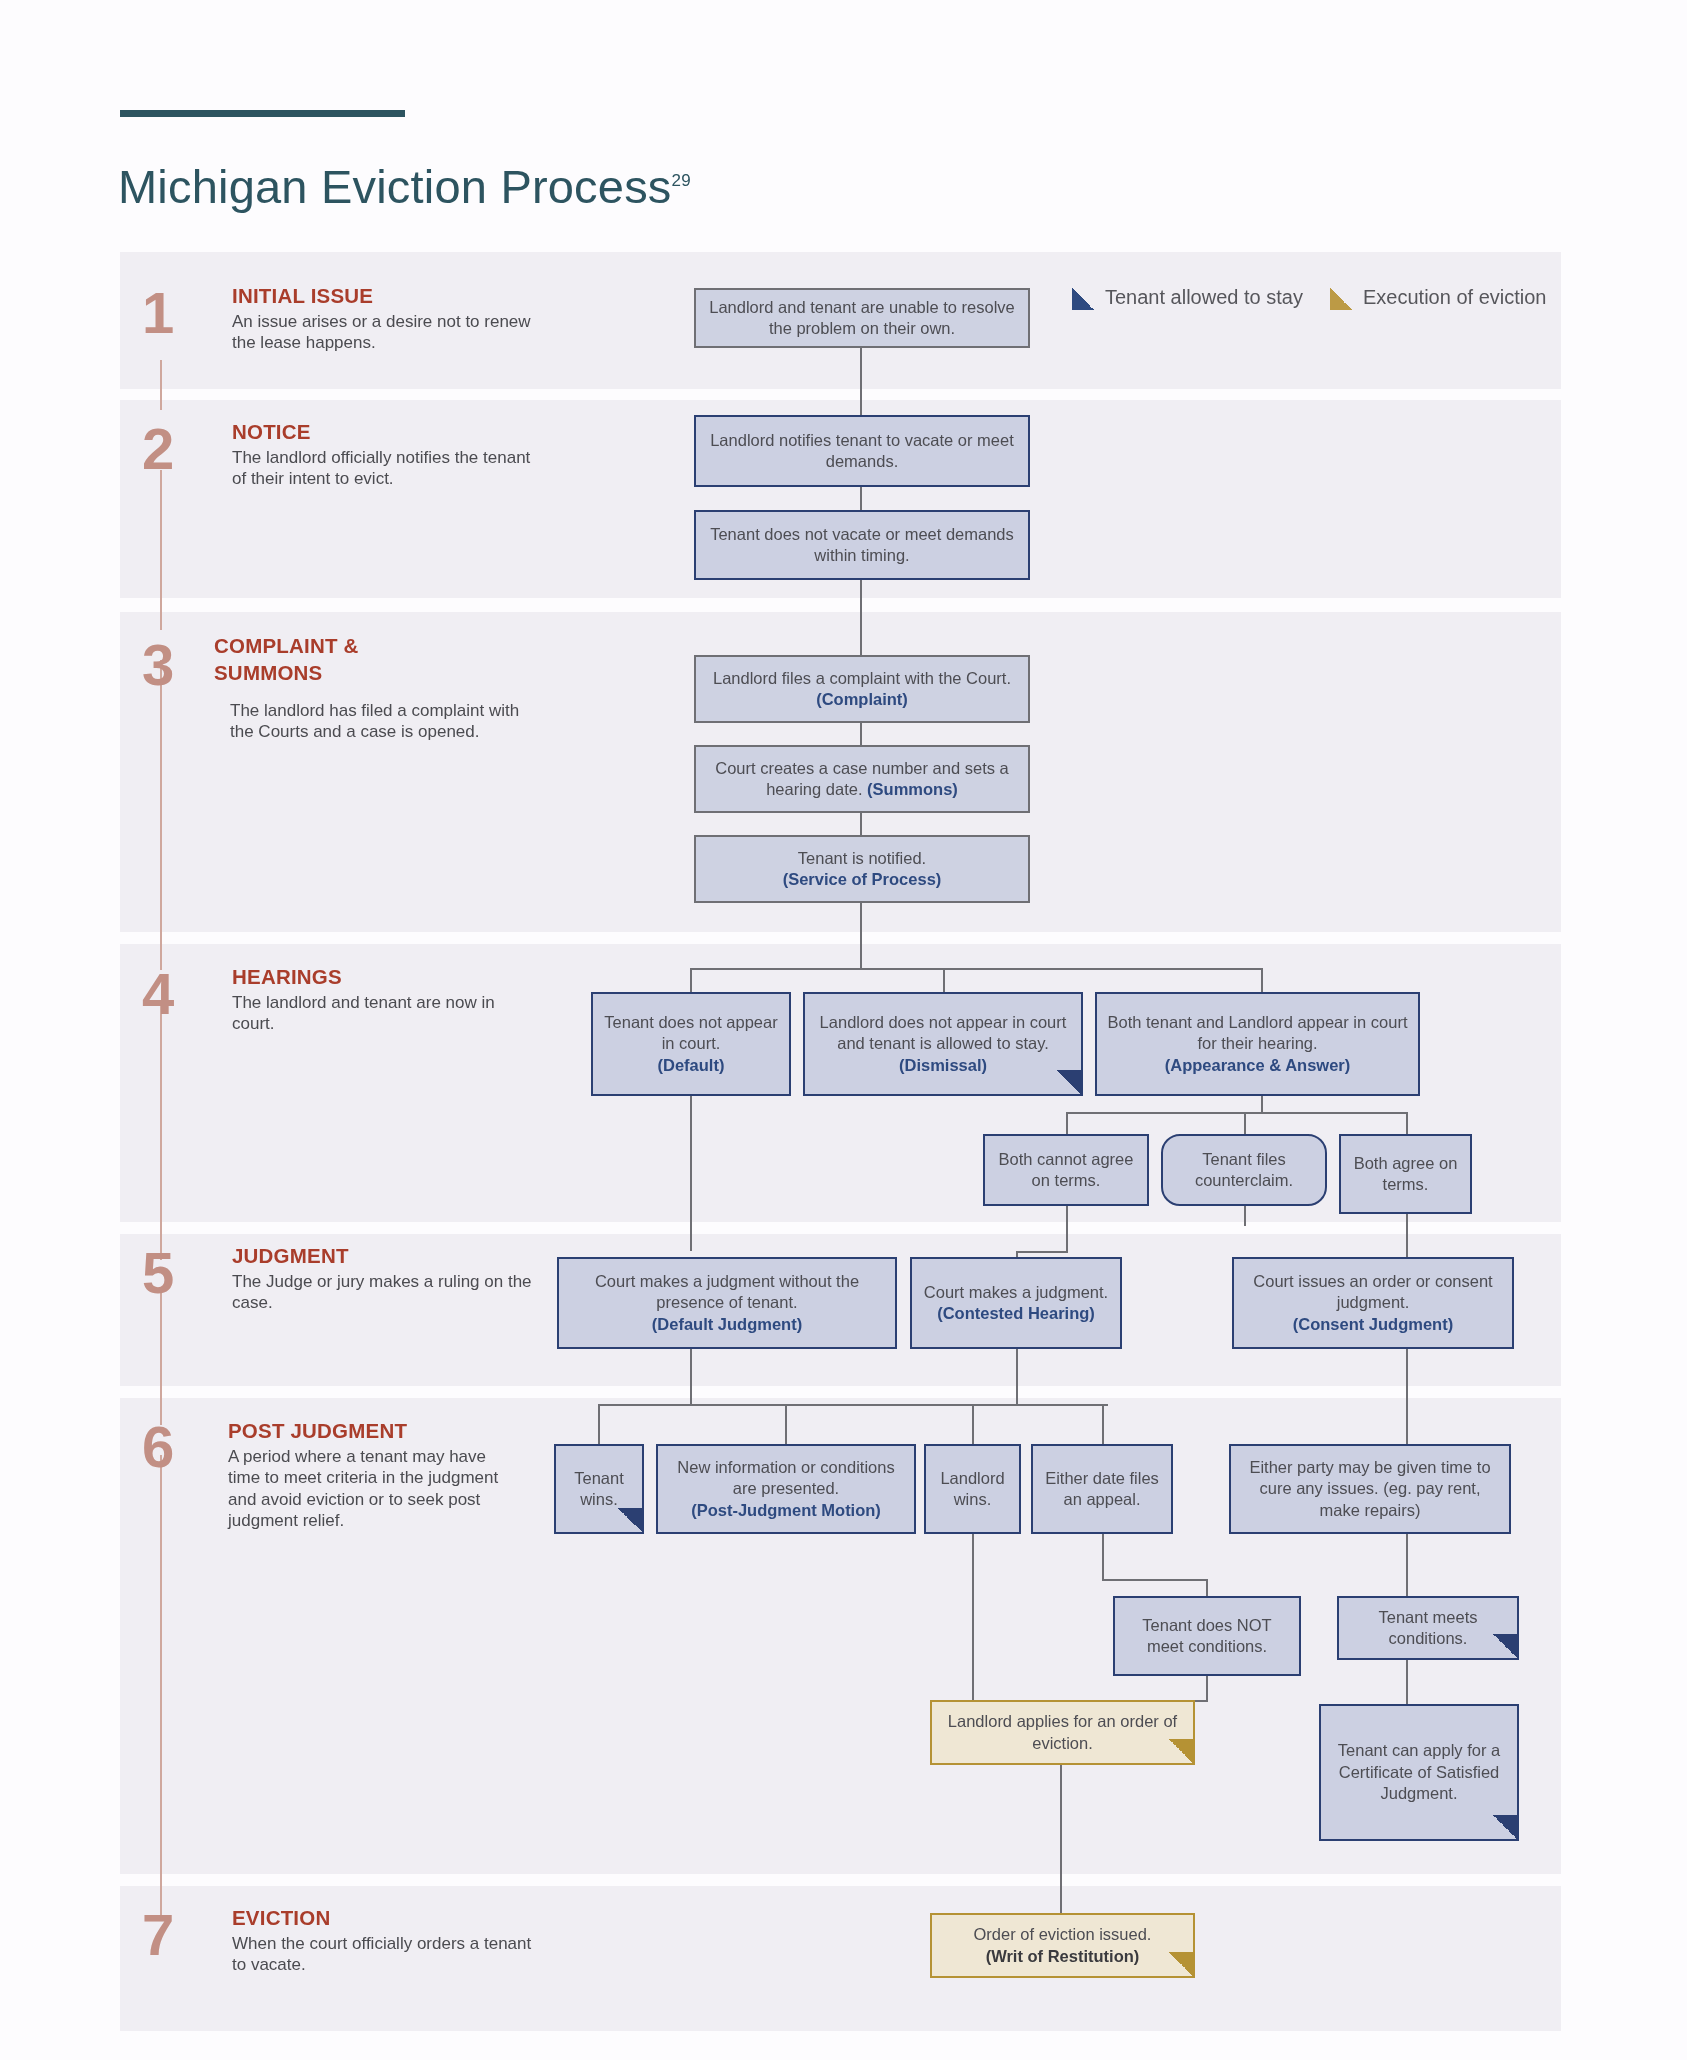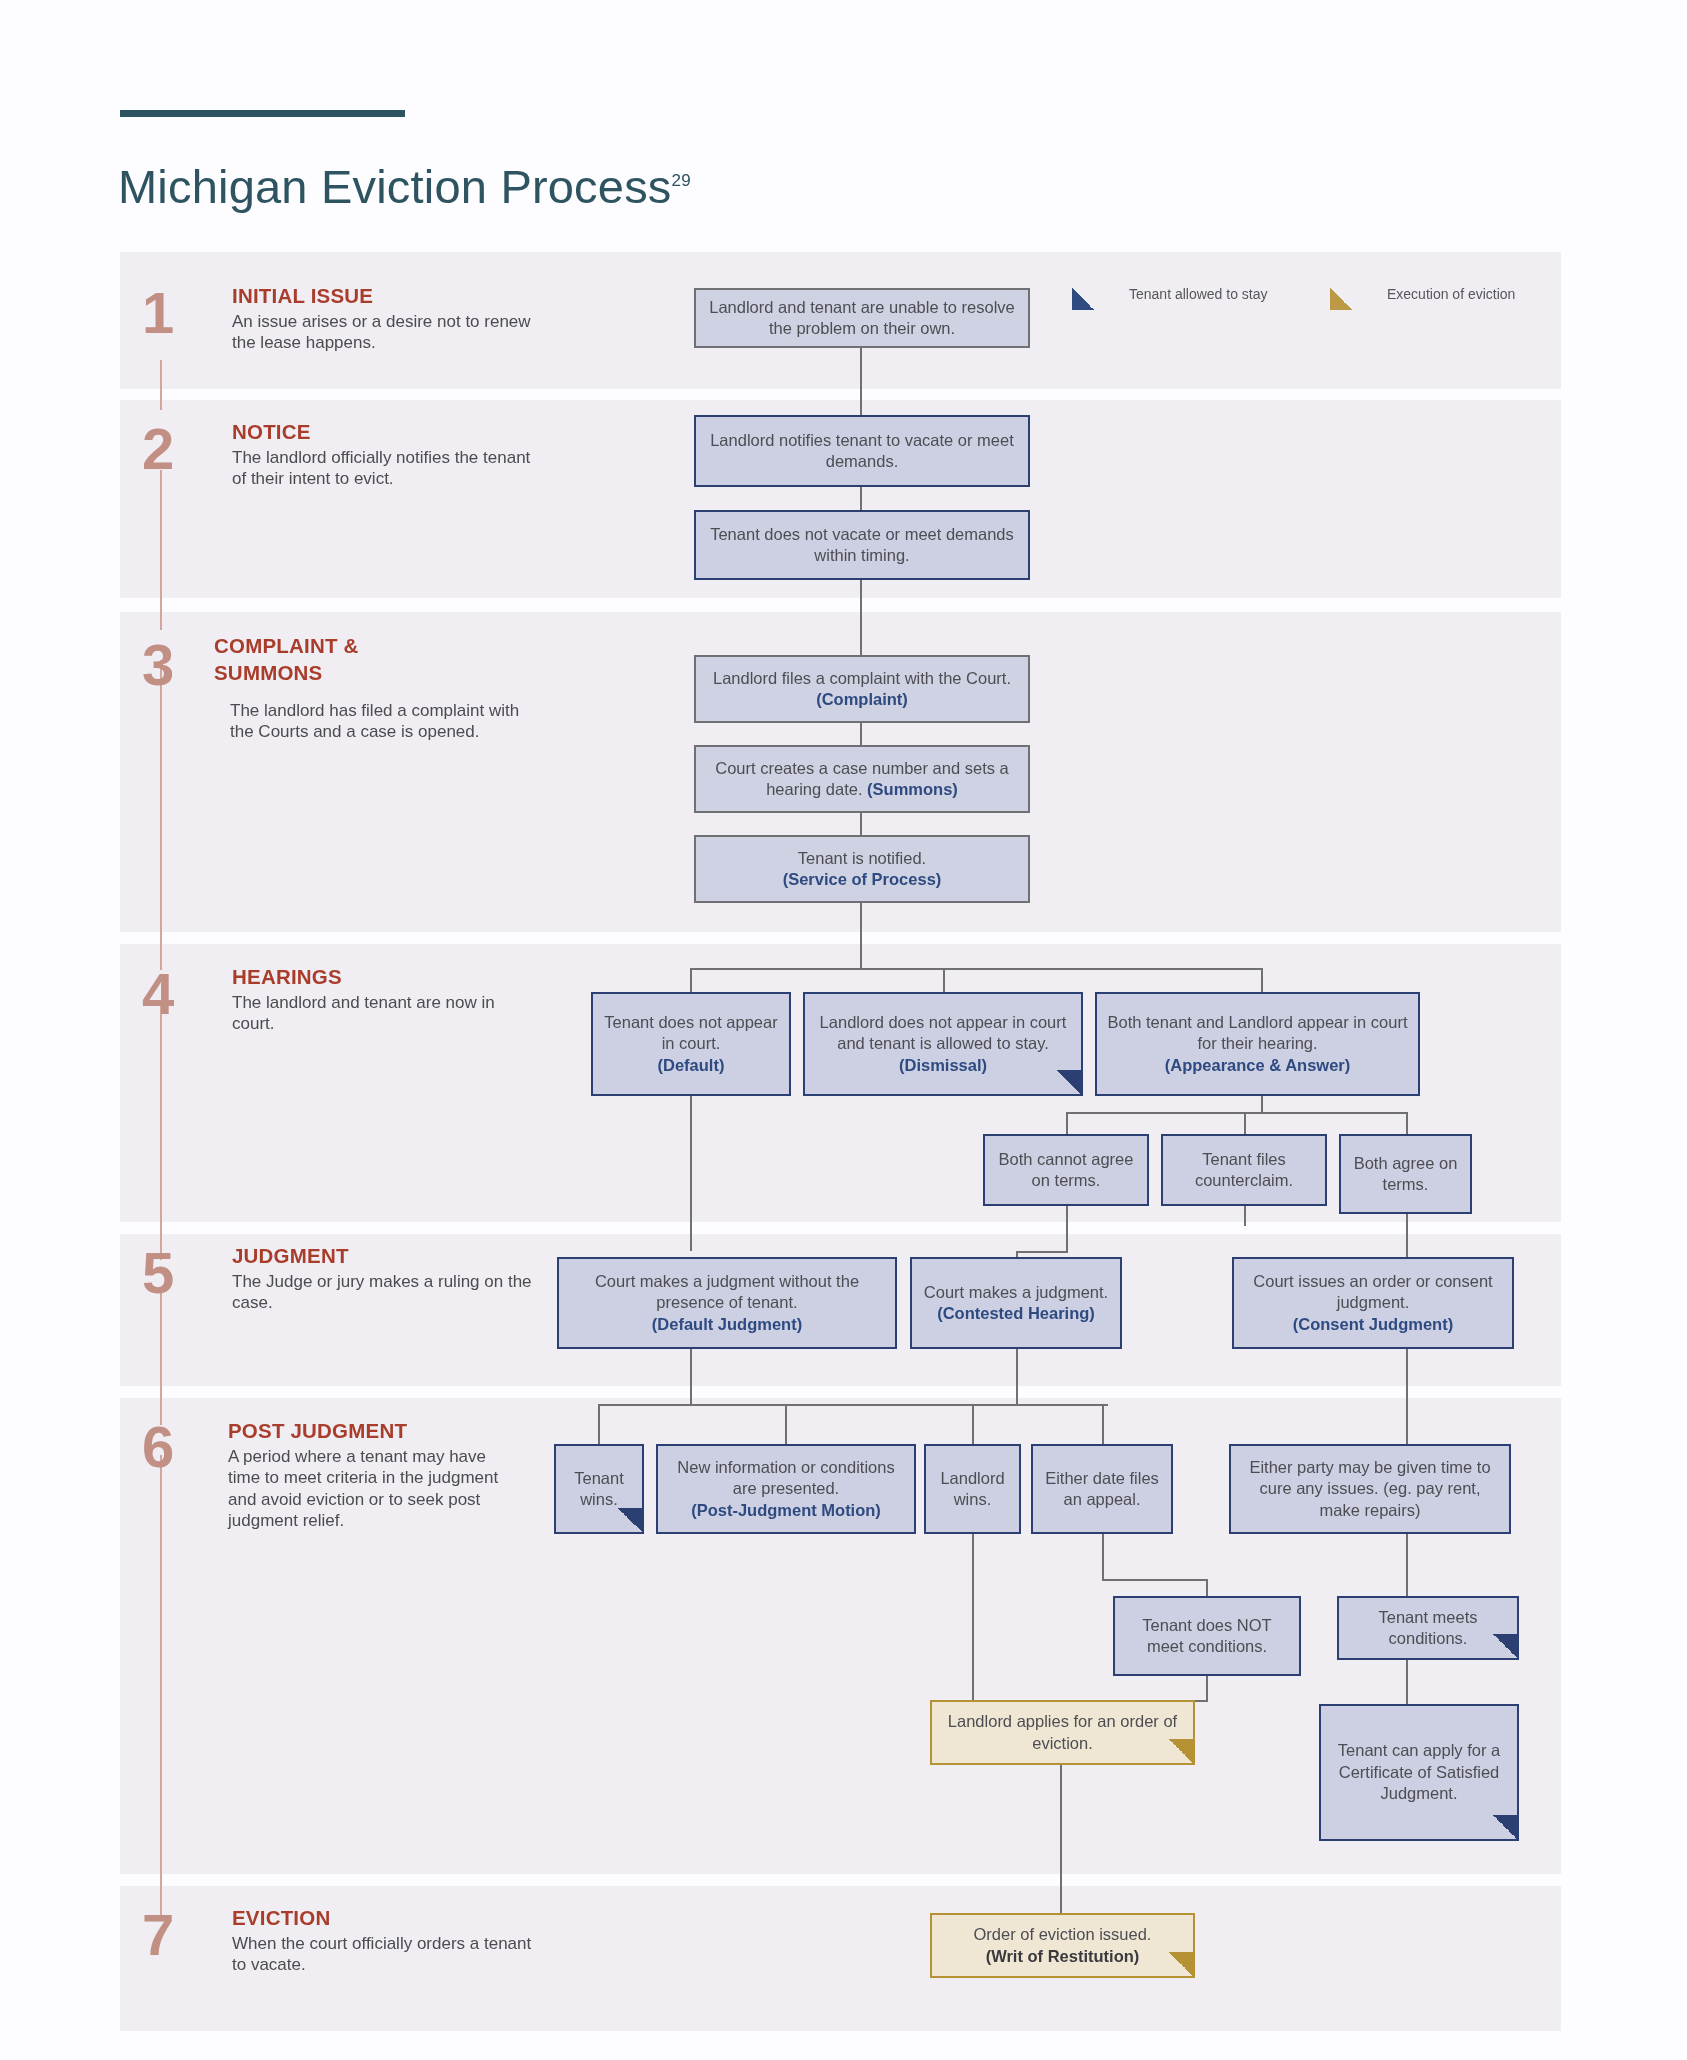--- a/index.html
+++ b/index.html
@@ -51,21 +51,21 @@
   .legend-tri{
     position:absolute; width:22px; height:22px;
   }
   .legend-tri.navy{
     background:linear-gradient(225deg, transparent 50%, #2e4a80 50%);
   }
   .legend-tri.gold{
     background:linear-gradient(225deg, transparent 50%, #bc9a45 50%);
   }
   .legend-label{
-    position:absolute; font-size:14px; color:#56565b; white-space:nowrap;margin-left:24px;
+    position:absolute; font-size:20px; color:#56565b; white-space:nowrap;
   }
 
   
   .ln{ position:absolute; background:#6f6f74; }
   .lnv{ width:2px; }
   .lnh{ height:2px; }
 
   
   .box{
     position:absolute;
@@ -235,21 +235,21 @@
 <div class="box blue" style="left:803px;top:992px;width:280px;height:104px;">
   <span><span>Landlord does not appear in court and tenant is allowed to stay.</span> <span class="term">(Dismissal)</span></span>
   <span class="corner navy"></span>
 </div>
 <div class="box blue" style="left:1095px;top:992px;width:325px;height:104px;">
   <span><span>Both tenant and Landlord appear in court for their hearing.</span><br><span class="term">(Appearance &amp; Answer)</span></span>
 </div>
 <div class="box blue" style="left:983px;top:1134px;width:166px;height:72px;">
   <span>Both cannot agree on terms.</span>
 </div>
-<div class="box blue" style="left:1161px;top:1134px;width:166px;height:72px;">
+<div class="box blue" style="left:1161px;top:1134px;width:166px;height:72px;border-radius:19px;">
   <span>Tenant files counterclaim.</span>
 </div>
 <div class="box blue" style="left:1339px;top:1134px;width:133px;height:80px;">
   <span>Both agree on terms.</span>
 </div>
 
 <div class="box blue" style="left:557px;top:1257px;width:340px;height:92px;">
   <span><span>Court makes a judgment without the presence of tenant.</span><br><span class="term">(Default Judgment)</span></span>
 </div>
 <div class="box blue" style="left:910px;top:1257px;width:212px;height:92px;">

